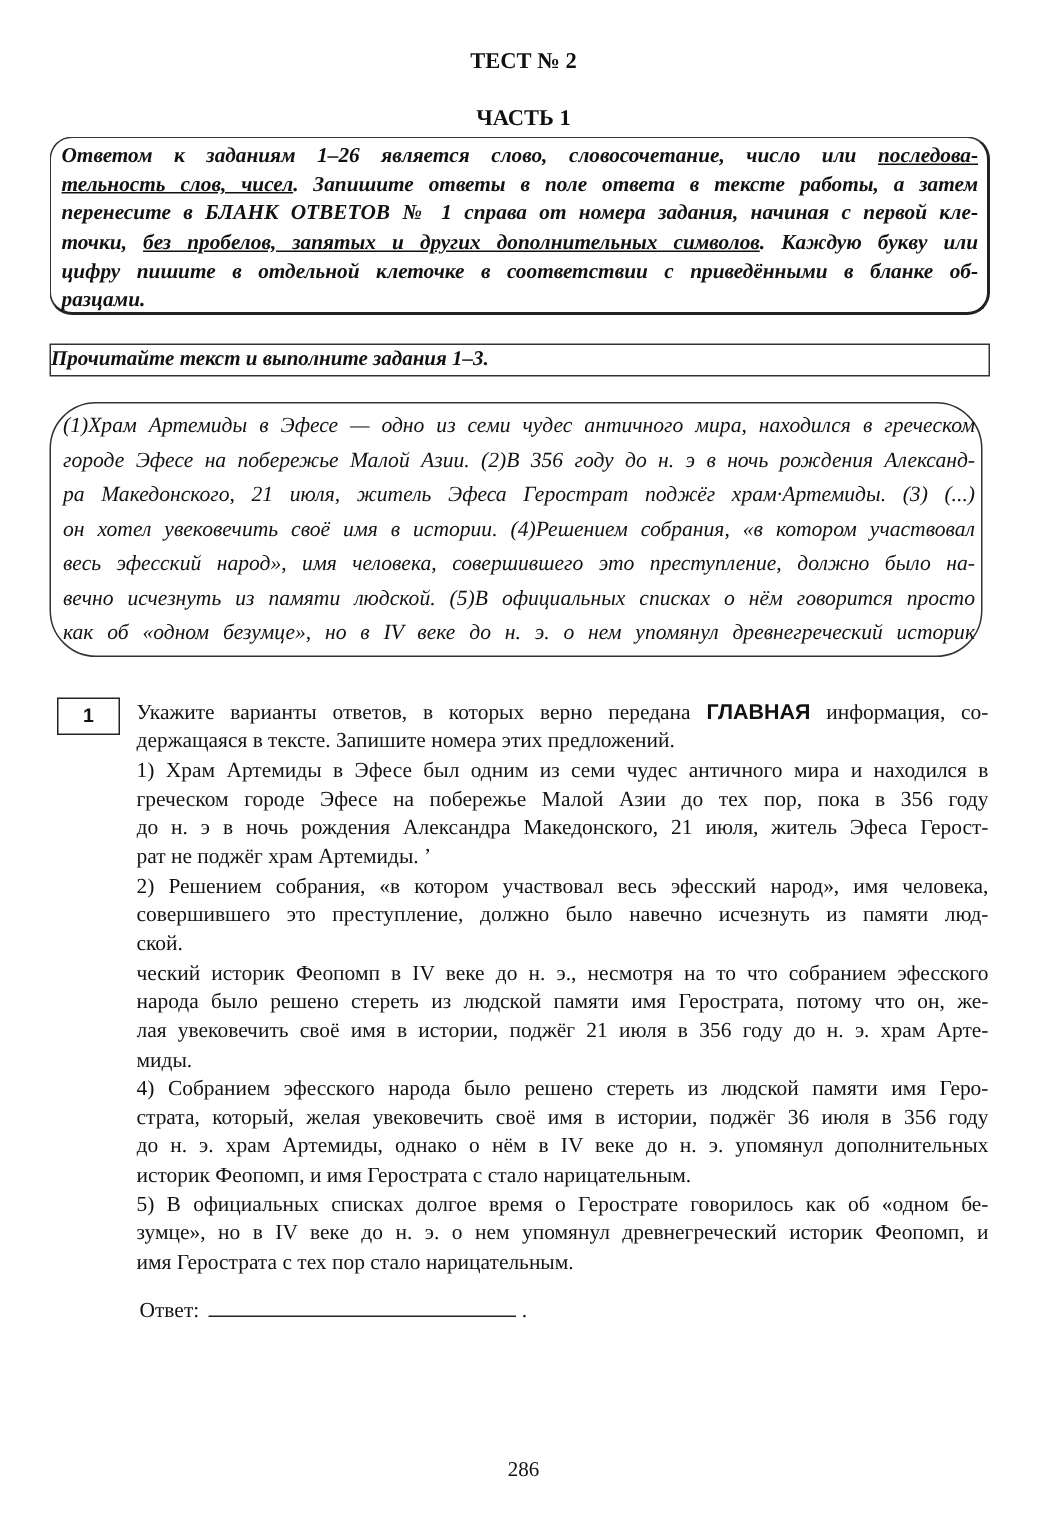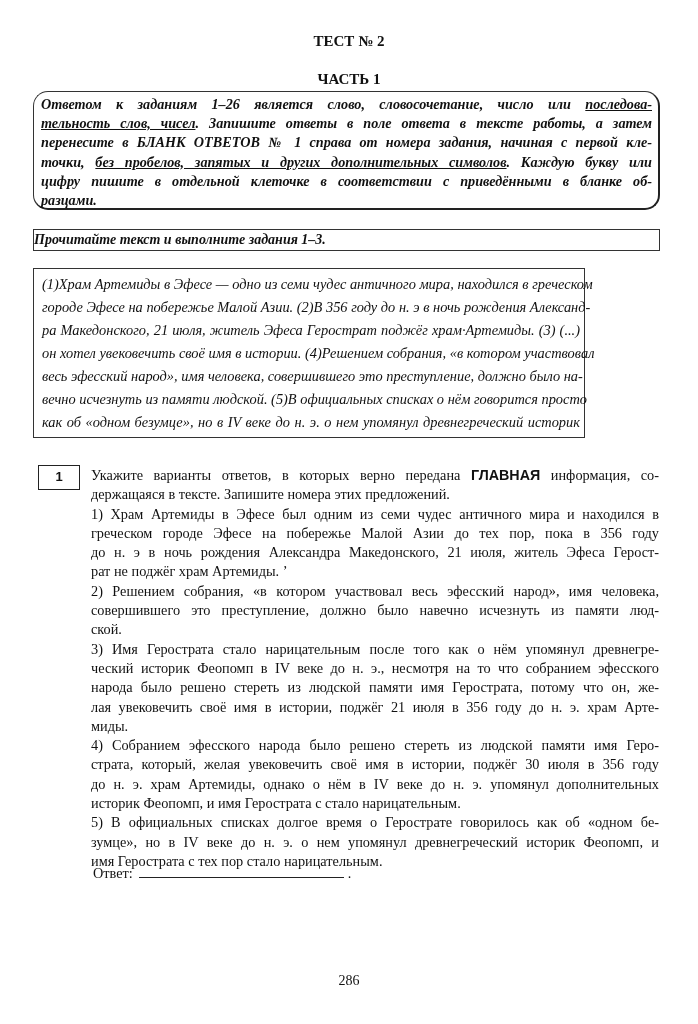--- a/index.html
+++ b/index.html
@@ -10,23 +10,23 @@
   #test-title { top: 33px; }
   #part-title { top: 71px; }
   .box { position: absolute; border: 1.5px solid #333; background: #fff; box-sizing: border-box; }
   #instructions-box { left: 33px; top: 91px; width: 627px; height: 119px;
        border-right: 2px solid #222; border-bottom: 2px solid #222;
        padding: 3px 6px 0 7px; font-style: italic; font-weight: bold;
        font-size: 14.2px; line-height: 19.2px; text-align: justify; border-radius: 15px; }
   #instructions-box u { text-decoration: underline; }
   #read-box { left: 33px; top: 229px; width: 627px; height: 22px;
        text-align: left; font-style: italic; font-weight: bold; font-size: 14px; line-height: 20px; }
-  #passage-box { left: 33px; top: 268px; width: 552px; height: 170px;
+  #passage-box { left: 33px; top: 268px; width: 622px; height: 170px;
        padding: 4px 4px 0 8px; font-style: italic; font-size: 14.4px; line-height: 23px;
-       text-align: justify; }
+       text-align: justify; border-radius: 31px; }
   .justify-line { display: block; text-align: justify; text-align-last: justify; white-space: nowrap; }
   .last-line { display: block; text-align: left; white-space: nowrap; }
   #task-number { position: absolute; left: 38px; top: 465px; width: 42px; height: 25px;
        border: 1.5px solid #222; box-sizing: border-box; text-align: center;
        font-family: "Liberation Sans", "DejaVu Sans", sans-serif; font-weight: bold; font-size: 13px; line-height: 22px; }
   #task-body { position: absolute; left: 91px; top: 466px; width: 568px;
        font-size: 14.3px; line-height: 19.3px; }
   #task-body .jl { display: block; text-align: justify; text-align-last: justify; white-space: nowrap; overflow: hidden; }
   #task-body .ll { display: block; white-space: nowrap; }
   .strong-word { font-family: "Liberation Sans", "DejaVu Sans", sans-serif; font-weight: bold; }
@@ -74,29 +74,28 @@
         <span class="jl">греческом городе Эфесе на побережье Малой Азии до тех пор, пока в 356 году</span>
         <span class="jl">до н. э в ночь рождения Александра Македонского, 21 июля, житель Эфеса Герост-</span>
         <span class="ll">рат не поджёг храм Артемиды. ʼ</span>
       </div>
       <div>
         <span class="jl">2) Решением собрания, «в котором участвовал весь эфесский народ», имя человека,</span>
         <span class="jl">совершившего это преступление, должно было навечно исчезнуть из памяти люд-</span>
         <span class="ll">ской.</span>
       </div>
       <div>
-        <span class="jl">3) Имя Герострата стало нарицательным после того как о нём упомянул древнегре-</span>
         <span class="jl">ческий историк Феопомп в IV веке до н. э., несмотря на то что собранием эфесского</span>
         <span class="jl">народа было решено стереть из людской памяти имя Герострата, потому что он, же-</span>
         <span class="jl">лая увековечить своё имя в истории, поджёг 21 июля в 356 году до н. э. храм Арте-</span>
         <span class="ll">миды.</span>
       </div>
       <div>
         <span class="jl">4) Собранием эфесского народа было решено стереть из людской памяти имя Геро-</span>
-        <span class="jl">страта, который, желая увековечить своё имя в истории, поджёг 30 июля в  356 году</span>
+        <span class="jl">страта, который, желая увековечить своё имя в истории, поджёг 36 июля в  356 году</span>
         <span class="jl">до н. э. храм Артемиды, однако о нём в IV веке до н. э. упомянул дополнительных</span>
         <span class="ll">историк Феопомп, и имя Герострата с стало нарицательным.</span>
       </div>
       <div>
         <span class="jl">5) В официальных списках долгое время о Герострате говорилось как об «одном бе-</span>
         <span class="jl">зумце», но в IV веке до н. э. о нем упомянул древнегреческий историк Феопомп, и</span>
         <span class="ll">имя Герострата с тех пор стало нарицательным.</span>
       </div>
     </div>
 </div>

